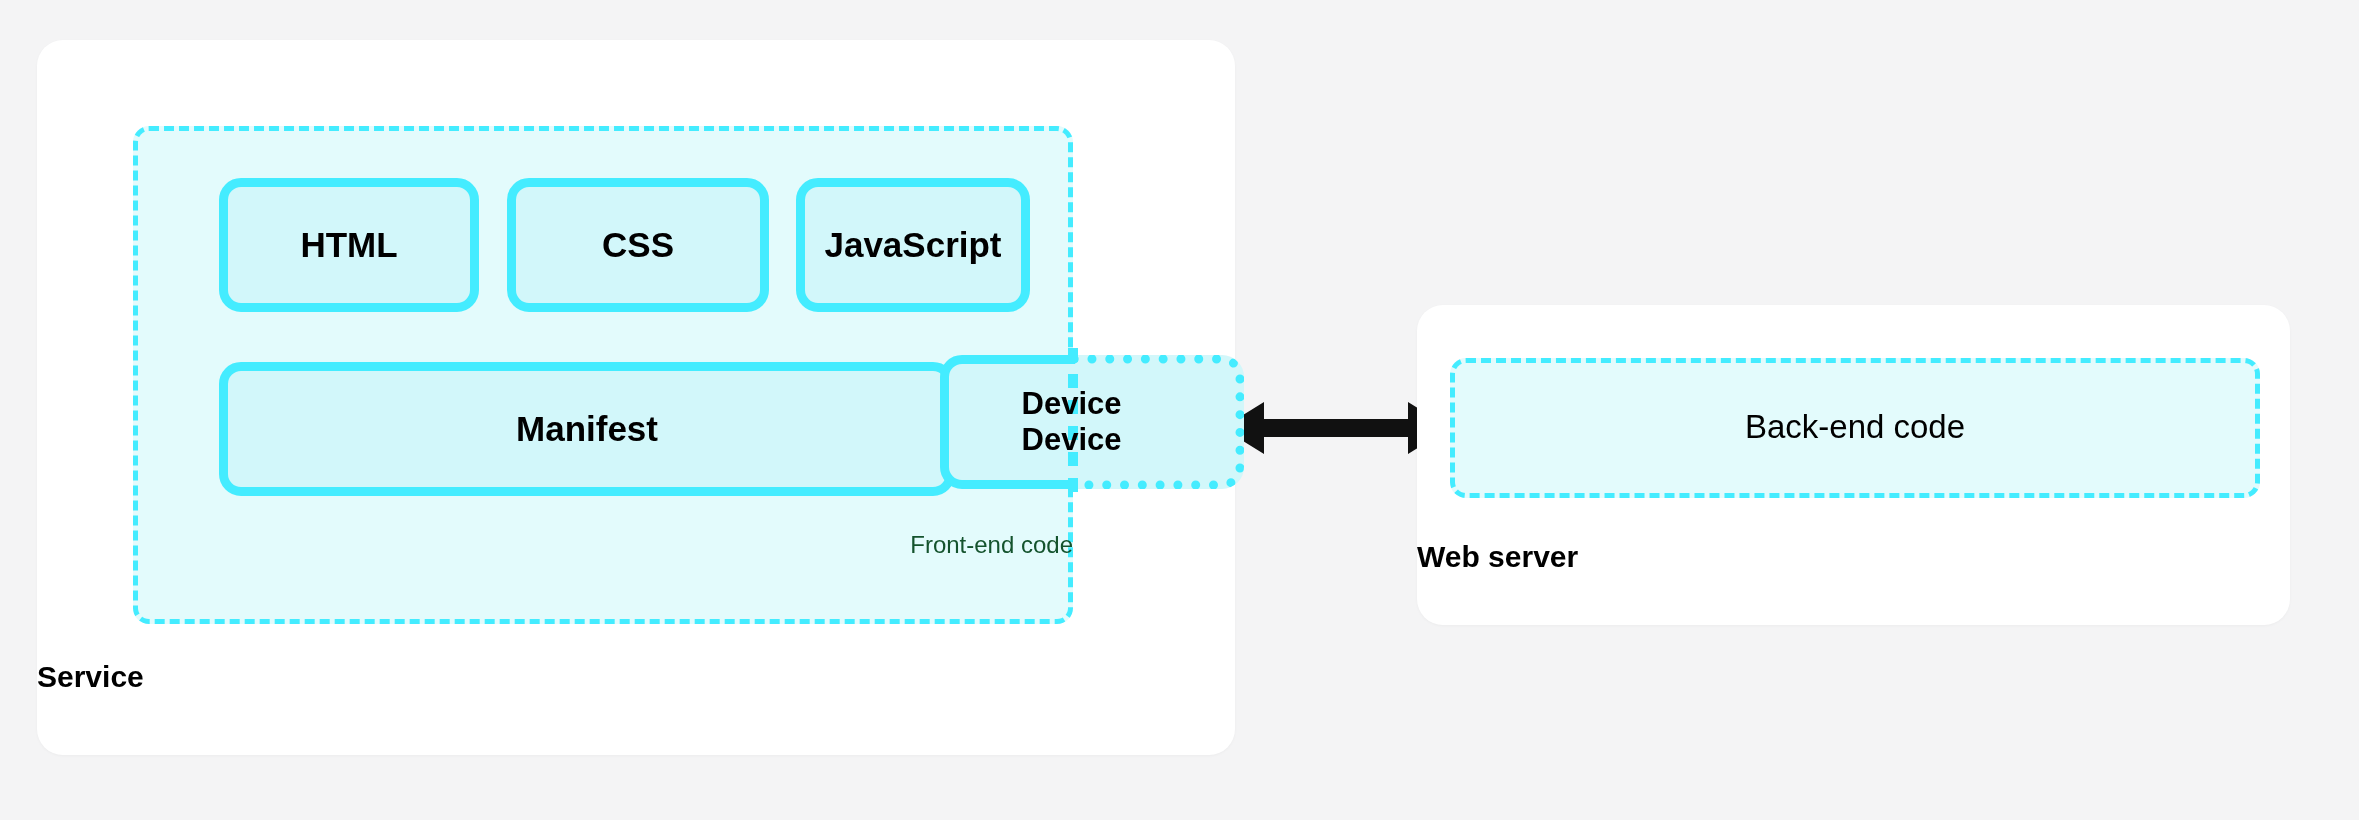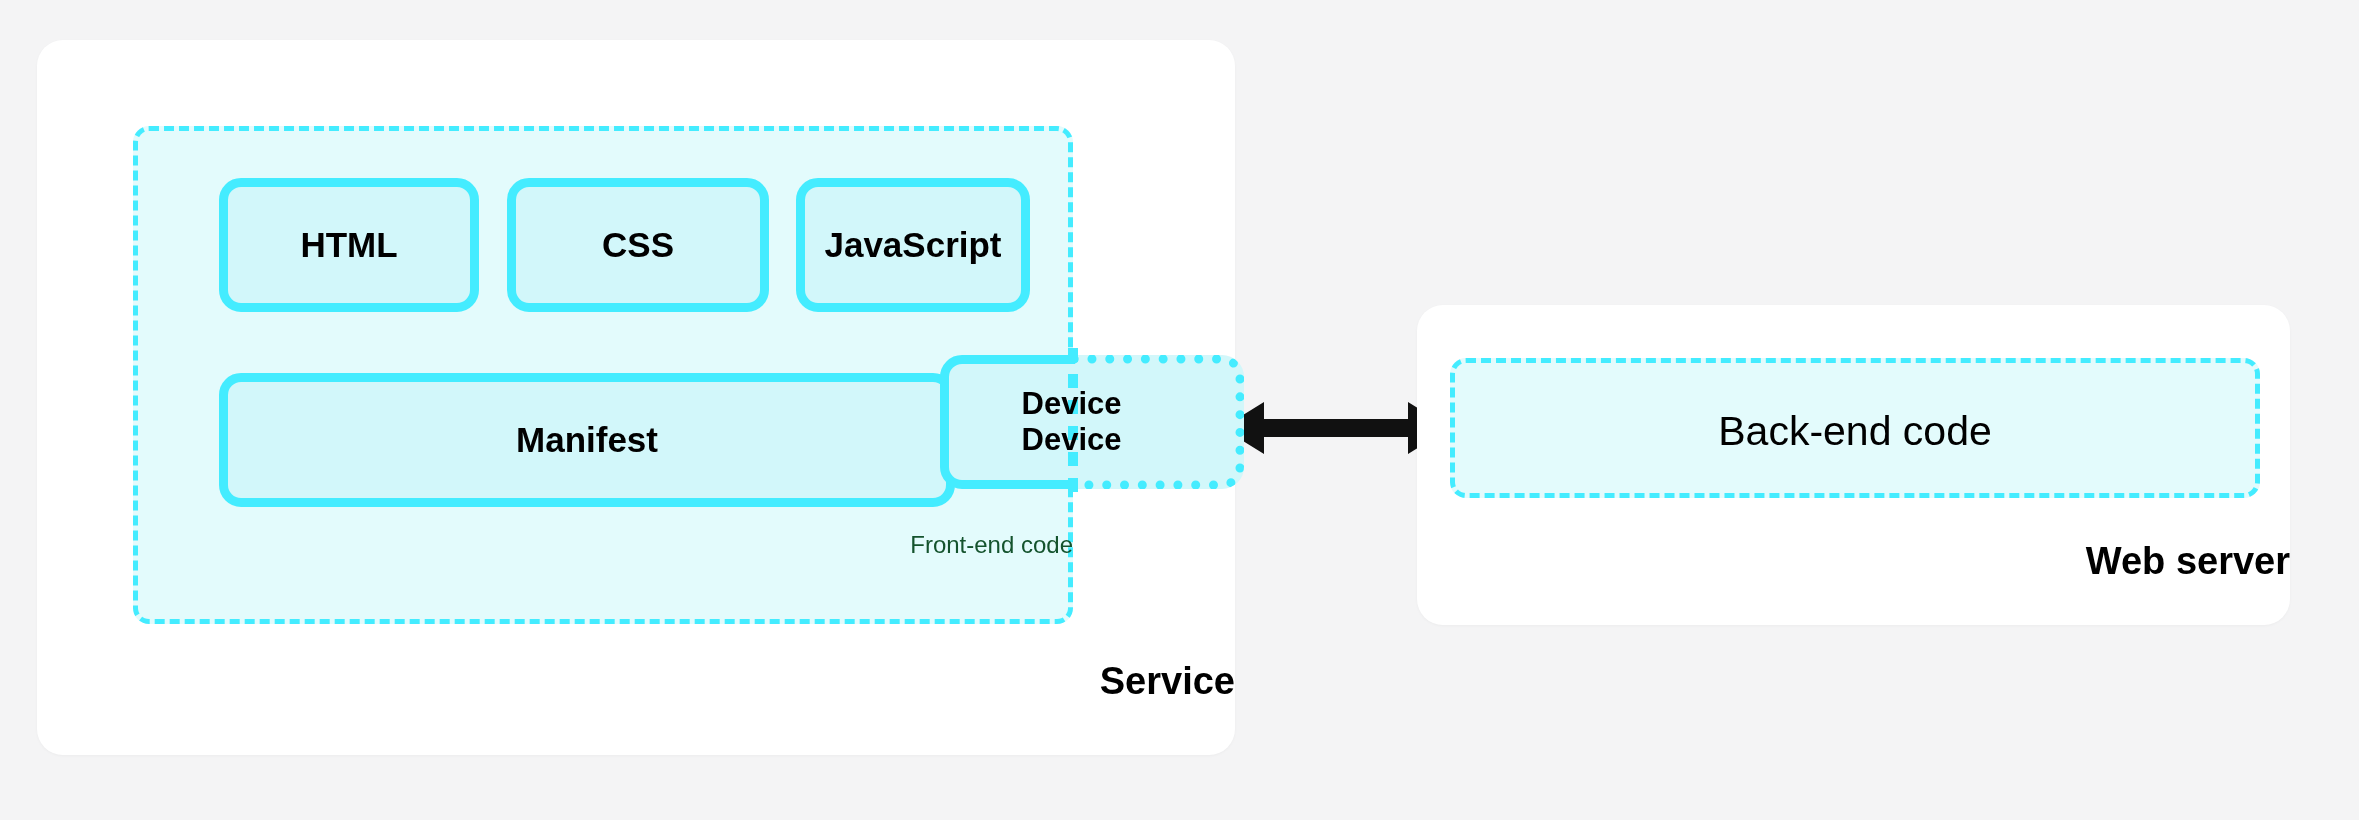--- a/index.html
+++ b/index.html
@@ -75,21 +75,21 @@
     text-align: center;
     color: #000000;
     font-weight: bold;
     font-size: 35px;
     line-height: 1.12;
     margin-left: 41px;
   }
   #tile-html      { left: 178px; top: 178px; width: 260px; height: 134px; }
   #tile-css       { left: 466px; top: 178px; width: 262px; height: 134px; }
   #tile-js        { left: 755px; top: 178px; width: 234px; height: 134px; }
-  #tile-manifest  { left: 178px; top: 373px; width: 736px; height: 134px; }
+  #tile-manifest  { left: 178px; top: 362px; width: 736px; height: 134px; }
 
   
   #tile-sw {
     left: 940px;
     top: 355px;
     width: 263px;
     height: 134px;
     border: 9px dotted #44ecff;
     border-radius: 22px;
     font-size: 31px;
@@ -152,29 +152,29 @@
     position: absolute;
     text-align: right;
     color: #14532d;
     font-size: 24px;
     font-weight: normal;
   }
   #frontend-caption { left: 133px; top: 531px; width: 940px; }
   #backend-caption  {
     position: absolute;
     left: 1450px; top: 408px; width: 810px;
-    text-align: center; font-size: 41px; color: #000; z-index: 3;
+    text-align: center; font-size: 33px; color: #000; z-index: 3;
   }
 
   
   .panel-caption {
     position: absolute;
-    text-align: right;
+    text-align: left;
     color: #000000;
-    font-size: 38px;
+    font-size: 30px;
     font-weight: bold;
   }
   #device-caption { left: 37px; top: 660px; width: 1198px; }
   #server-caption { left: 1417px; top: 540px; width: 873px; }
 
   
   #arrow {
     position: absolute;
     left: 1222px;
     top: 396px;

